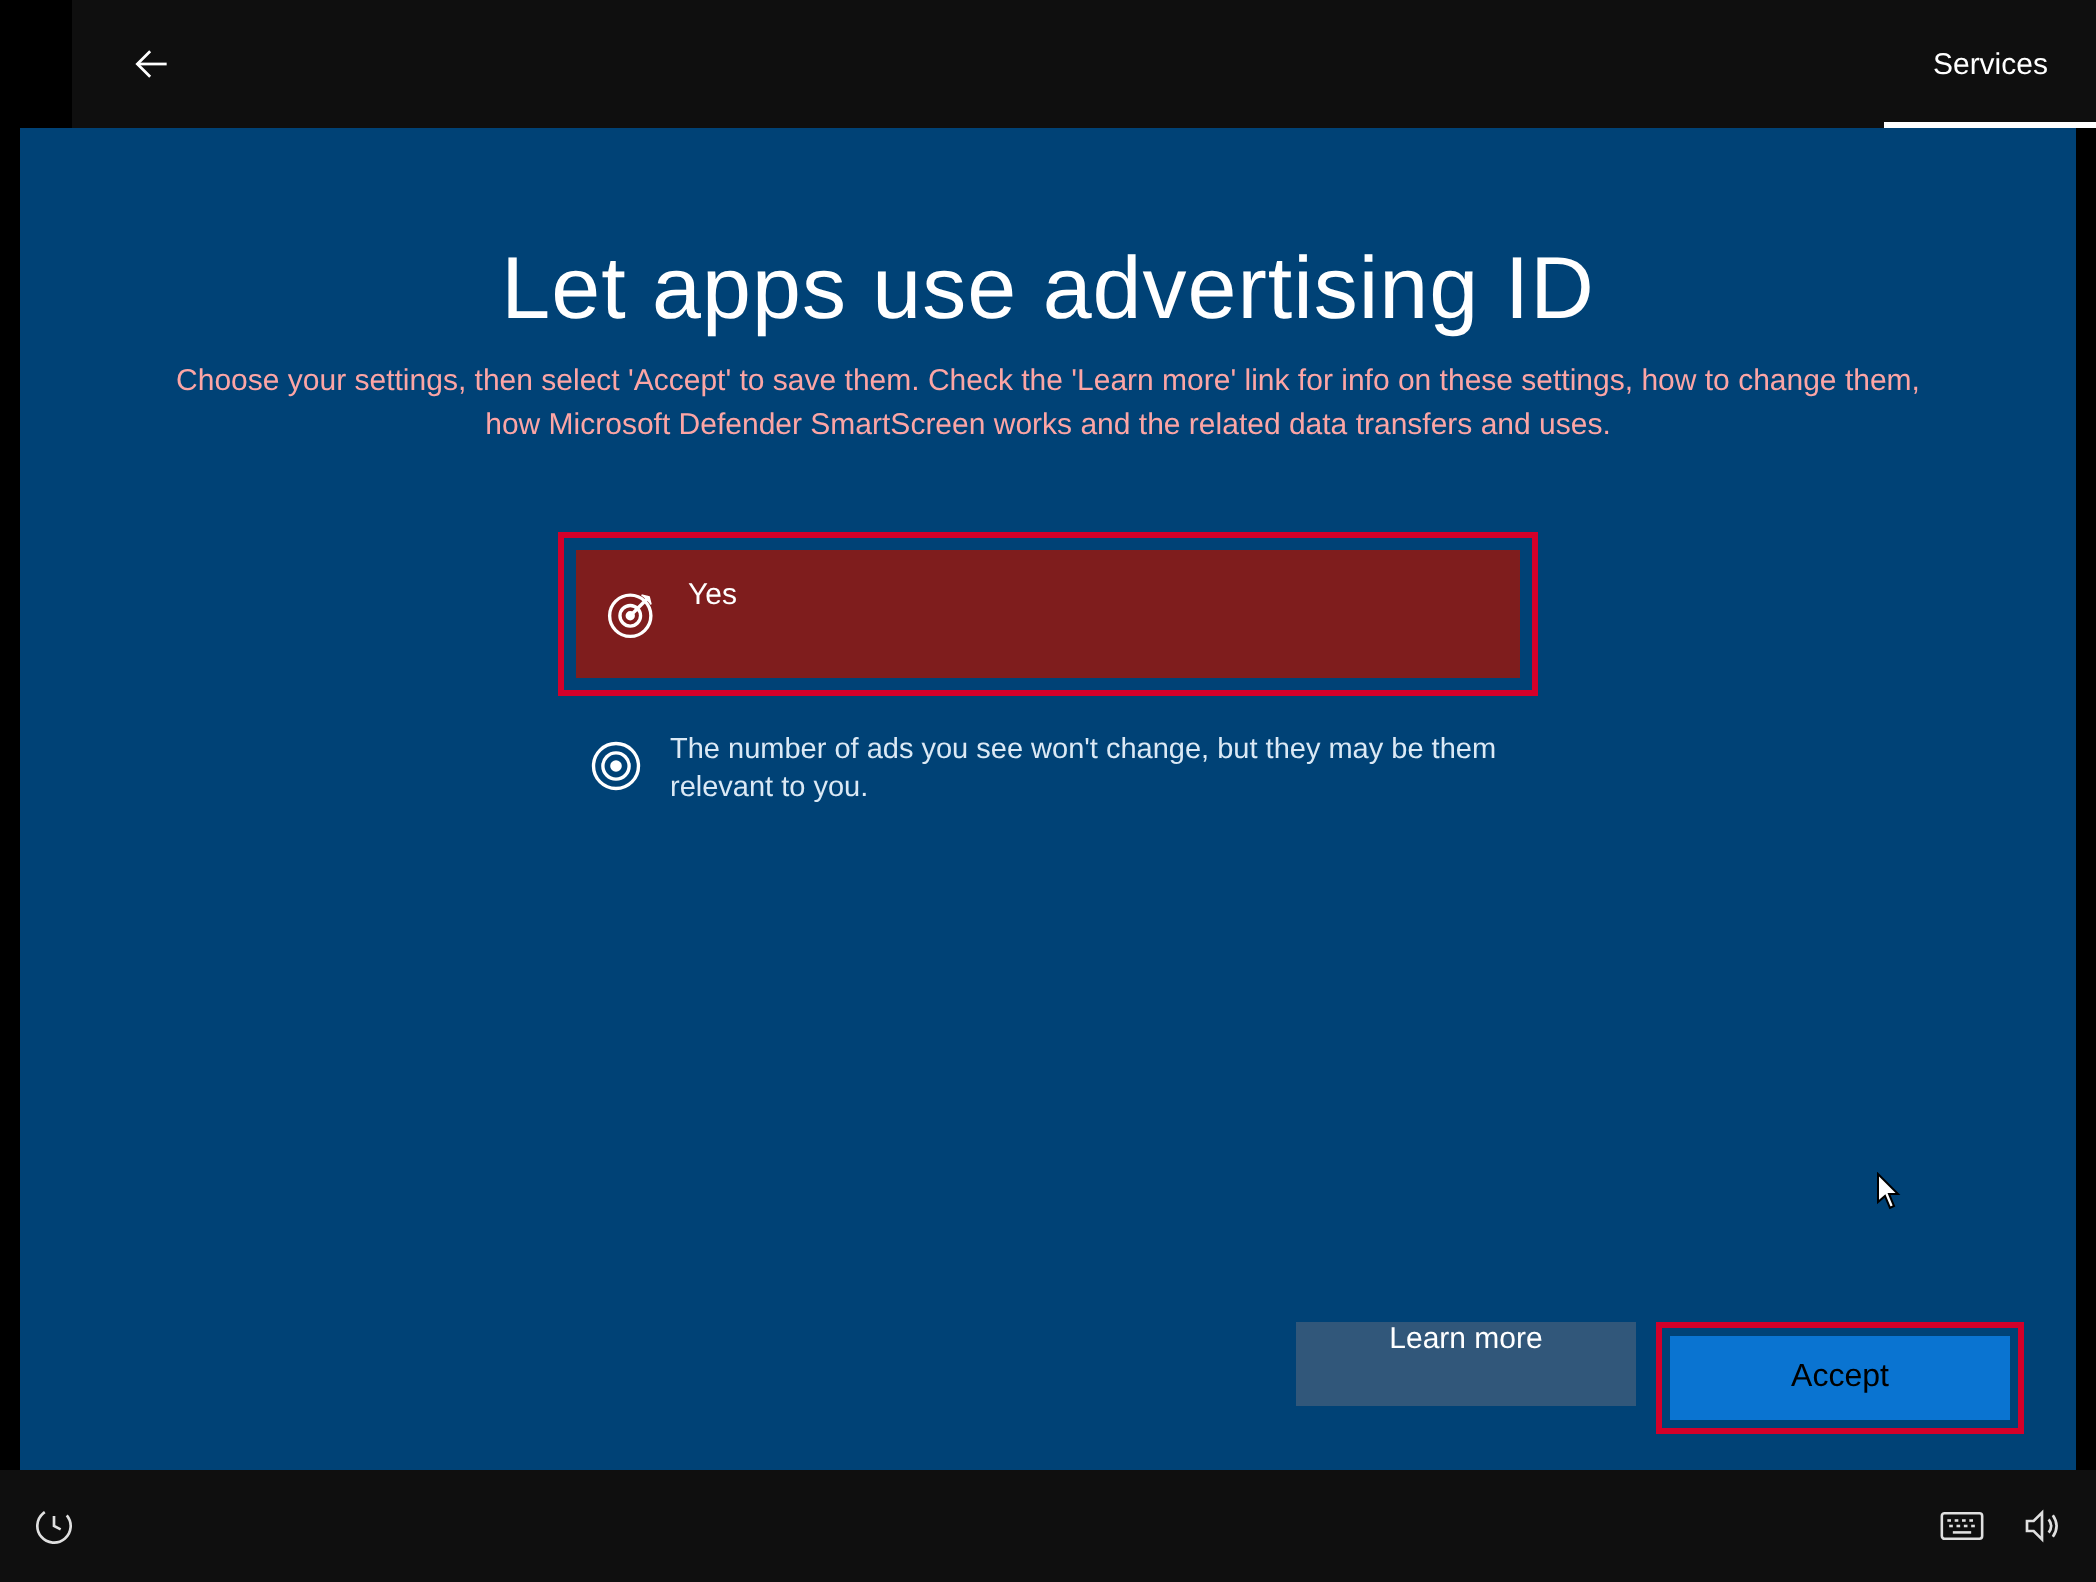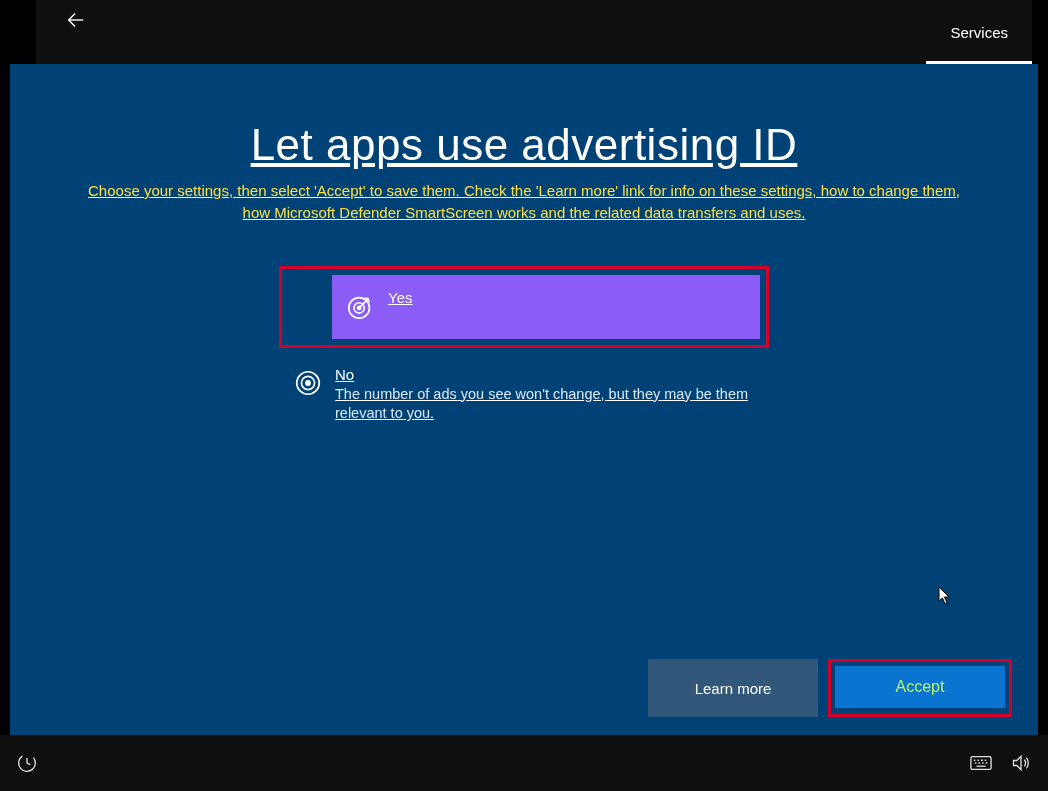--- a/index.html
+++ b/index.html
@@ -1,40 +1,40 @@
 <!DOCTYPE html>
 <html><head>
   <meta charset="utf-8">
   <style>
     * { margin: 0; padding: 0; box-sizing: border-box; }
     html, body { width: 1048px; height: 791px; overflow: hidden; font-family: "Segoe UI", "Segoe UI Light", Arial, sans-serif; background: #000; color: #fff; }
     .frame { position: relative; width: 1048px; height: 791px; background: #000; }
-    .topbar { position: absolute; top: 0; left: 0; right: 16px; height: 64px; background: #0f0f0f; display: flex; align-items: flex-start; margin-left: 36px; }
+    .topbar { position: absolute; top: 0; left: 0; right: 0; height: 64px; background: #0f0f0f; display: flex; align-items: center; margin-left: 36px; }
     .back-btn { margin-left: 20px; width: 40px; height: 40px; display: flex; align-items: center; justify-content: center; color: #fff; cursor: pointer; }
     .spacer { flex: 1; }
     .tab { height: 64px; padding: 0 24px; display: flex; align-items: center; color: #d0d0d0; font-size: 15px; cursor: pointer; }
     .tab.active { border-bottom: 3px solid #fff; color: #fff; padding-top: 3px; }
-    .content { position: absolute; top: 64px; left: 10px; right: 10px; bottom: 56px; background: #004276; text-decoration: underline; }
+    .content { position: absolute; top: 64px; left: 10px; right: 10px; bottom: 56px; background: #004276; }
     .inner { position: relative; width: 100%; height: 100%; }
     .title { text-align: center; font-weight: 200; font-size: 44px; letter-spacing: 0.5px; padding-top: 56px; }
-    .subtitle { text-align: center; font-size: 15px; font-weight: 400; line-height: 1.45; max-width: 900px; margin: 10px auto 0; color: #fde047; }
+    .subtitle { text-align: center; font-size: 15px; font-weight: 400; line-height: 1.45; max-width: 900px; margin: 10px auto 0; color: #fca5a5; }
     .options { width: 490px; margin: 42px auto 0; }
     .opt { display: flex; padding: 12px 16px 16px 14px; border-radius: 0; }
     .opt.selected-wrap { border: 3px solid #d4002a; padding: 6px; }
-    .opt.selected { background: #8b5cf6; padding: 14px 16px 18px 14px; margin-left: 44px; }
+    .opt.selected { background: #7f1d1d; padding: 14px 16px 18px 14px; }
     .opt.unselected { margin-top: 6px; }
     .opt-icon { width: 30px; height: 30px; flex: 0 0 30px; margin-right: 12px; margin-top: 2px; color: #fff; }
     .opt-body { flex: 1; }
     .opt-title { font-size: 15px; font-weight: 400; margin-bottom: 2px; }
     .opt-desc { font-size: 14.5px; line-height: 1.35; color: #dbe9f5; }
     .footer-btns { position: absolute; right: 26px; bottom: 18px; display: flex; gap: 0; }
-    .btn { height: 58px; min-width: 170px; display: flex; align-items: center; justify-content: center; font-size: 15px; cursor: pointer; }
+    .btn { height: 42px; min-width: 170px; display: flex; justify-content: center; font-size: 15px; cursor: pointer; }
     .btn-learn { background: #31577a; color: #fff; margin-right: 10px; }
     .accept-wrap { border: 3px solid #d4002a; padding: 4px; }
-    .btn-accept { background: #0a74d1; color: #bef264; min-width: 170px; height: 42px; display: flex; align-items: center; justify-content: center; }
+    .btn-accept { background: #0a74d1; color: #000000; min-width: 170px; height: 42px; display: flex; align-items: center; justify-content: center; }
     .cursor { position: absolute; width: 14px; height: 20px; pointer-events: none; }
     .bottombar { position: absolute; left: 0; right: 0; bottom: 0; height: 56px; background: #0f0f0f; display: flex; align-items: center; padding: 0 16px; }
     .bb-left { display: flex; align-items: center; }
     .bb-right { margin-left: auto; display: flex; align-items: center; gap: 18px; }
     .bb-icon { width: 22px; height: 22px; display: flex; align-items: center; justify-content: center; cursor: pointer; color: #e0e0e0; }
   </style>
 </head>
 <body>
 
 <div class="frame">
@@ -78,21 +78,20 @@
 
         <div class="opt unselected">
           <div class="opt-icon">
             <svg width="30" height="30" viewBox="0 0 32 32" fill="none" stroke="#fff" stroke-width="1.8">
               <circle cx="16" cy="16" r="12"></circle>
               <circle cx="16" cy="16" r="7"></circle>
               <circle cx="16" cy="16" r="2.2" fill="#fff"></circle>
             </svg>
           </div>
           <div class="opt-body">
-            <div class="opt-title">No</div>
             <div class="opt-desc">The number of ads you see won't change, but they may be them relevant to you.</div>
           </div>
         </div>
 
       </div>
 
       <div class="footer-btns">
         <div class="btn btn-learn">
           <span>Learn more</span>
         </div>

